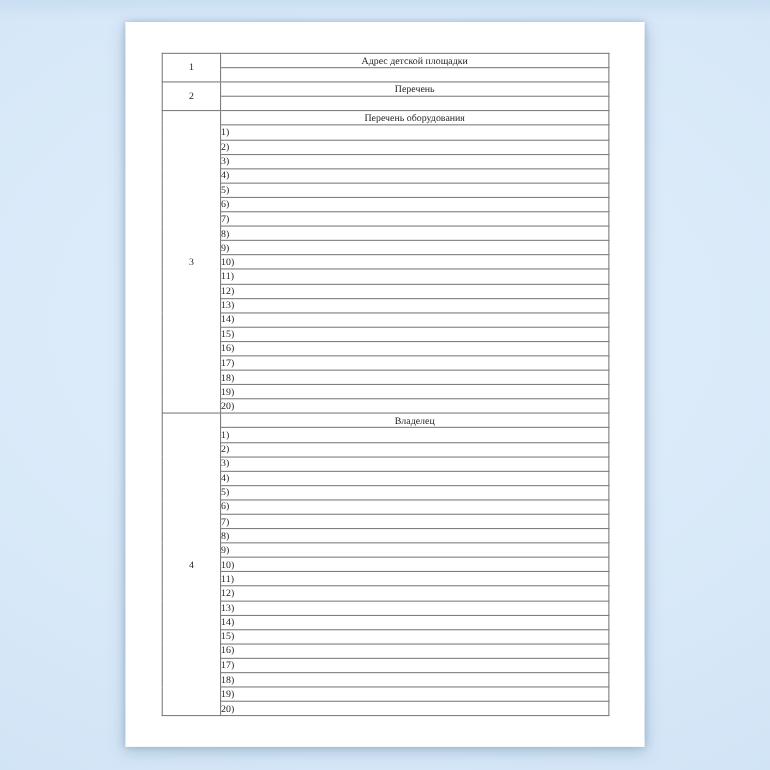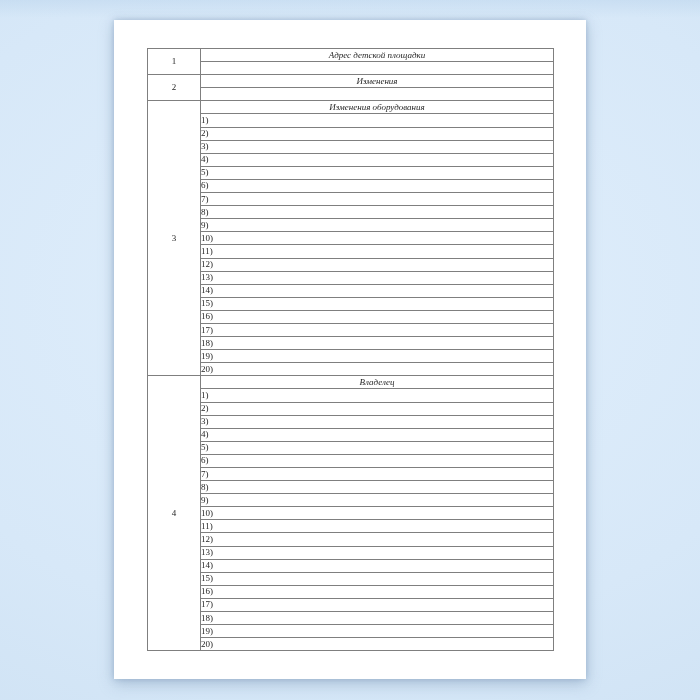--- a/index.html
+++ b/index.html
@@ -46,21 +46,20 @@
     white-space: nowrap;
   }
   td.num {
     width: 52px;
     text-align: center;
     vertical-align: middle;
   }
   td.header {
     text-align: center;
     vertical-align: middle;
-    font-style: italic;
   }
   td.item {
     text-align: left;
     padding-left: 3px;
     vertical-align: middle;
   }
   td.cell {
     vertical-align: middle;
   }
 </style>
@@ -72,28 +71,28 @@
     <tbody id="table-body">
         <tr>
           <td class="num" rowspan="2">1</td>
           <td class="header">Адрес детской площадки</td>
         </tr>
         <tr>
           <td class="cell"></td>
         </tr>
         <tr>
           <td class="num" rowspan="2">2</td>
-          <td class="header">Изменения</td>
+          <td class="header">Перечень</td>
         </tr>
         <tr>
           <td class="cell"></td>
         </tr>
         <tr>
           <td class="num" rowspan="21">3</td>
-          <td class="header">Изменения оборудования</td>
+          <td class="header">Перечень оборудования</td>
         </tr>
         <tr>
           <td class="item">1)</td>
         </tr>
         <tr>
           <td class="item">2)</td>
         </tr>
         <tr>
           <td class="item">3)</td>
         </tr>

